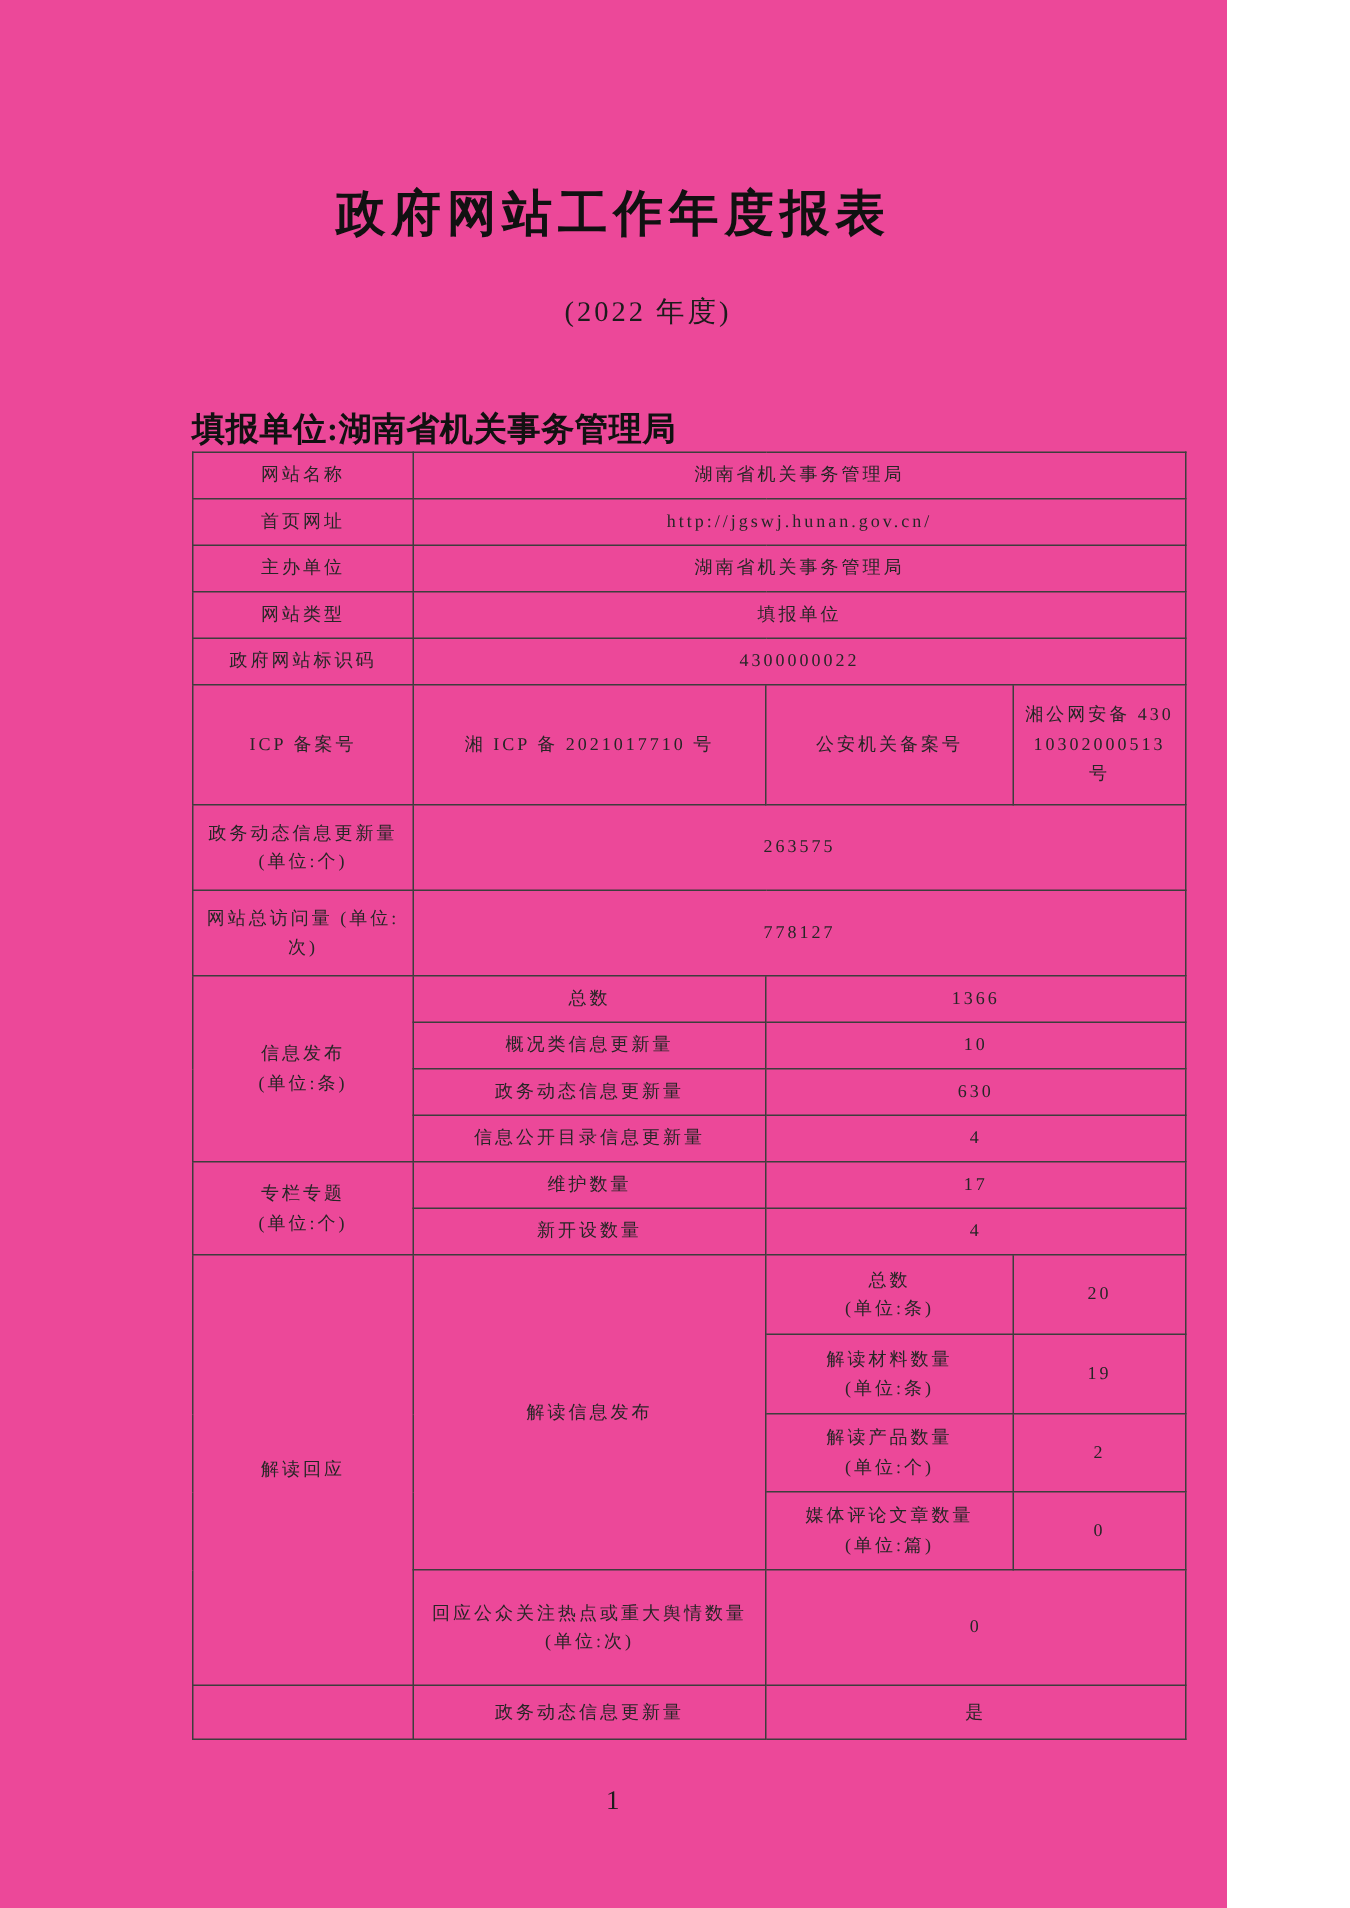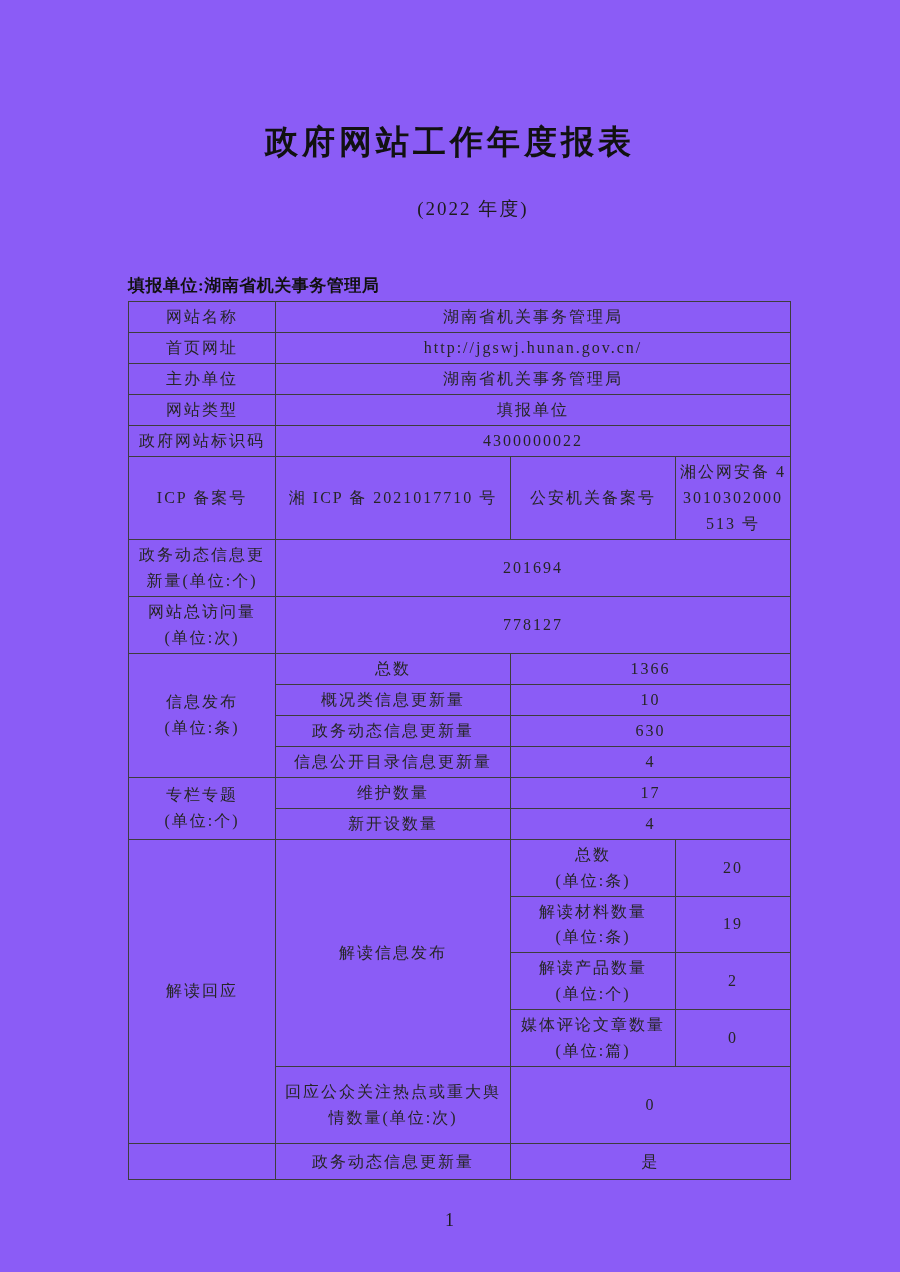--- a/index.html
+++ b/index.html
@@ -1,21 +1,21 @@
 <!DOCTYPE html>
 <html><head>
 <meta charset="utf-8">
 <style>
   html, body { margin: 0; padding: 0; background: #ffffff; }
   .page {
-    width: 900px;
+    width: 818px;
     height: 1272px;
     box-sizing: border-box;
     padding-top: 122px;
-    background: #8b5cf6;
+    background: #ec4899;
     font-family: "Liberation Serif", "DejaVu Serif", serif;
     color: #222222;
     overflow: hidden;
   }
   .title {
     margin: 0;
     text-align: center;
     font-family: "Liberation Sans", "DejaVu Sans", sans-serif;
     font-weight: bold;
     font-size: 33px;
@@ -27,37 +27,37 @@
     margin-top: 36px;
     text-align: center;
     font-size: 19px;
     line-height: 22px;
     letter-spacing: 2px;
     color: #1c1c1c;
     padding-left: 46px;
   }
   .unit-line {
     margin: 56px 0 6px 128px;
-    font-size: 17px;
+    font-size: 22px;
     line-height: 19px;
     font-weight: bold;
     letter-spacing: 0.5px;
     color: #111111;
   }
   table.report {
     border-collapse: collapse;
     table-layout: fixed;
     margin-left: 128px;
     width: 662px;
   }
   table.report td {
     border: 1px solid #3d3d3d;
     text-align: center;
     vertical-align: middle;
-    font-size: 16px;
+    font-size: 12px;
     line-height: 1.62;
     letter-spacing: 2px;
     padding: 2px 4px;
     color: #262626;
     overflow: hidden;
   }
   td.wrap-all {
     word-break: break-all;
     padding: 2px 6px;
   }
@@ -108,21 +108,21 @@
         <td colspan="3">4300000022</td>
       </tr>
       <tr style="height:80px">
         <td>ICP 备案号</td>
         <td>湘 ICP 备 2021017710 号</td>
         <td>公安机关备案号</td>
         <td class="wrap-all">湘公网安备 43010302000513 号</td>
       </tr>
       <tr style="height:57px">
         <td>政务动态信息更新量(单位:个)</td>
-        <td colspan="3">201694</td>
+        <td colspan="3">263575</td>
       </tr>
       <tr style="height:57px">
         <td>网站总访问量 (单位:次)</td>
         <td colspan="3">778127</td>
       </tr>
 
       <tr style="height:31px">
         <td rowspan="4" class="two-line">
           <span>信息发布</span>
           <span>(单位:条)</span>

